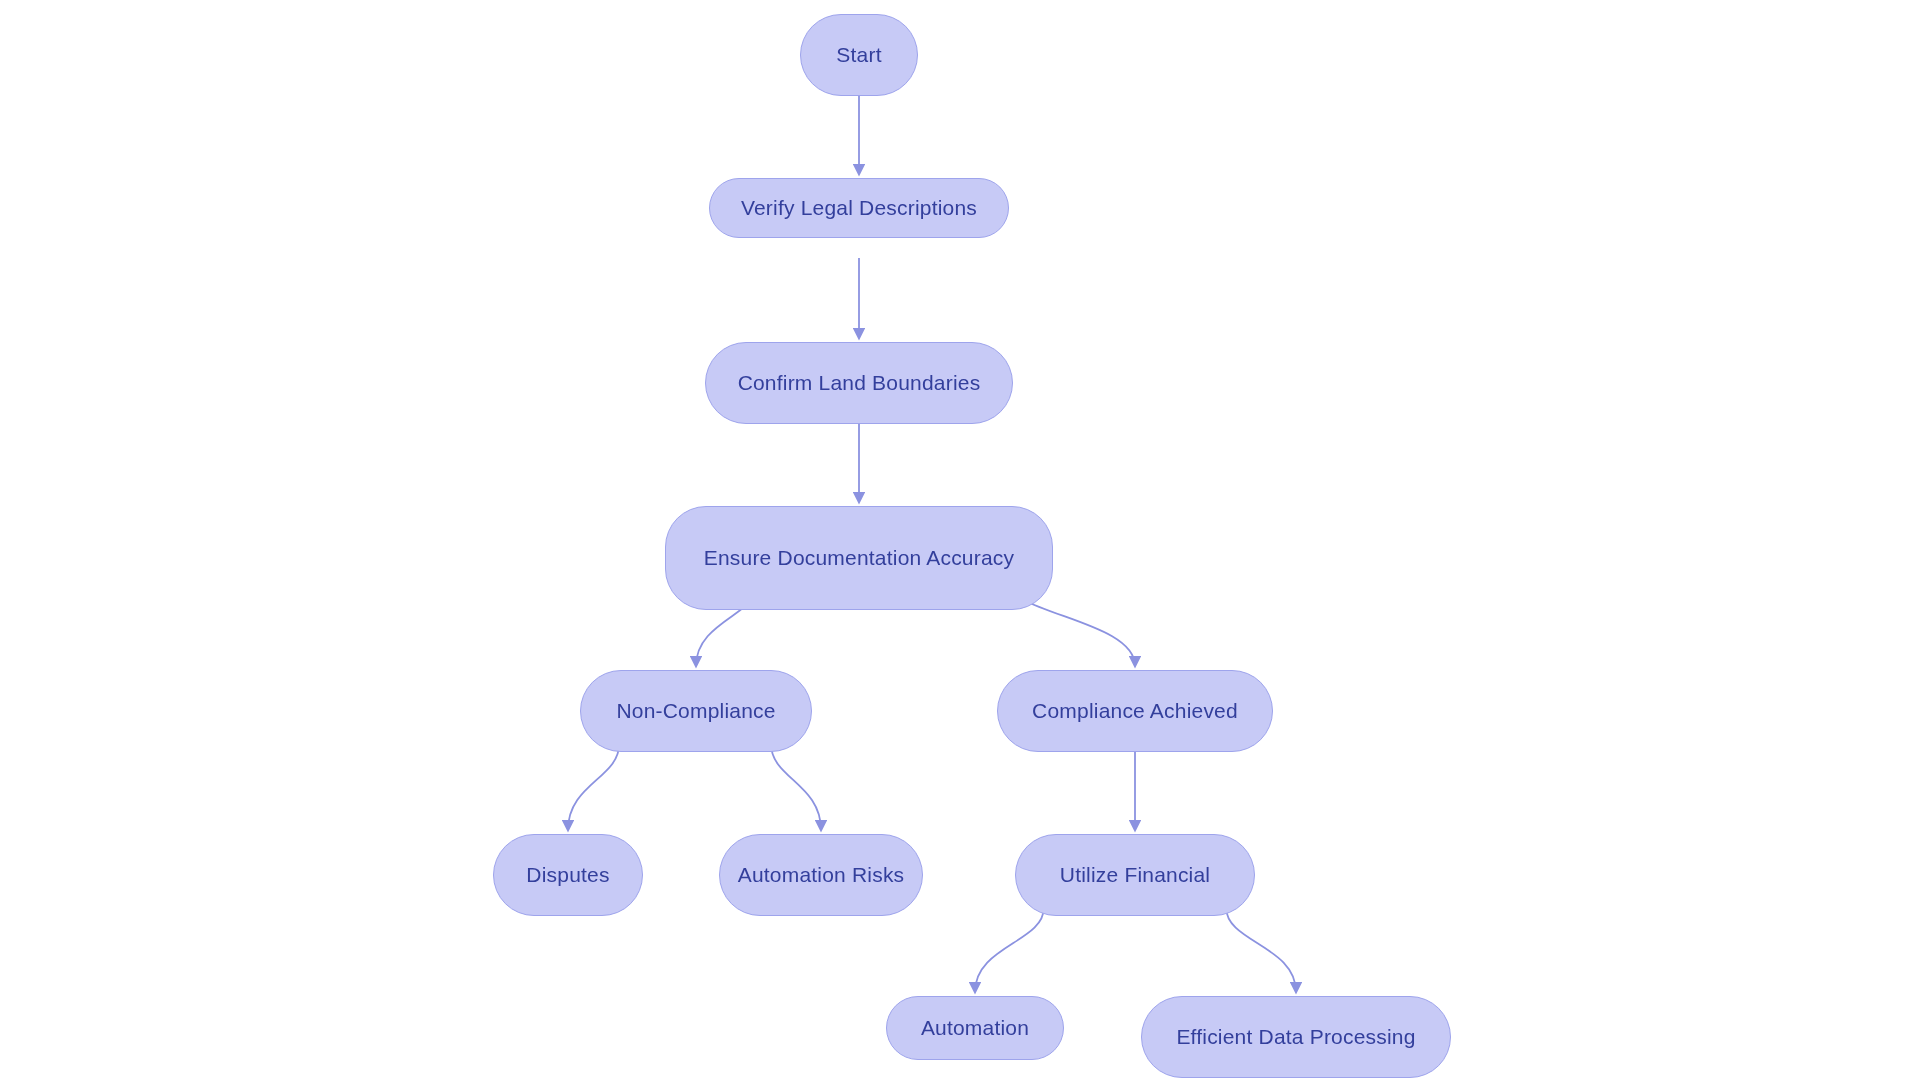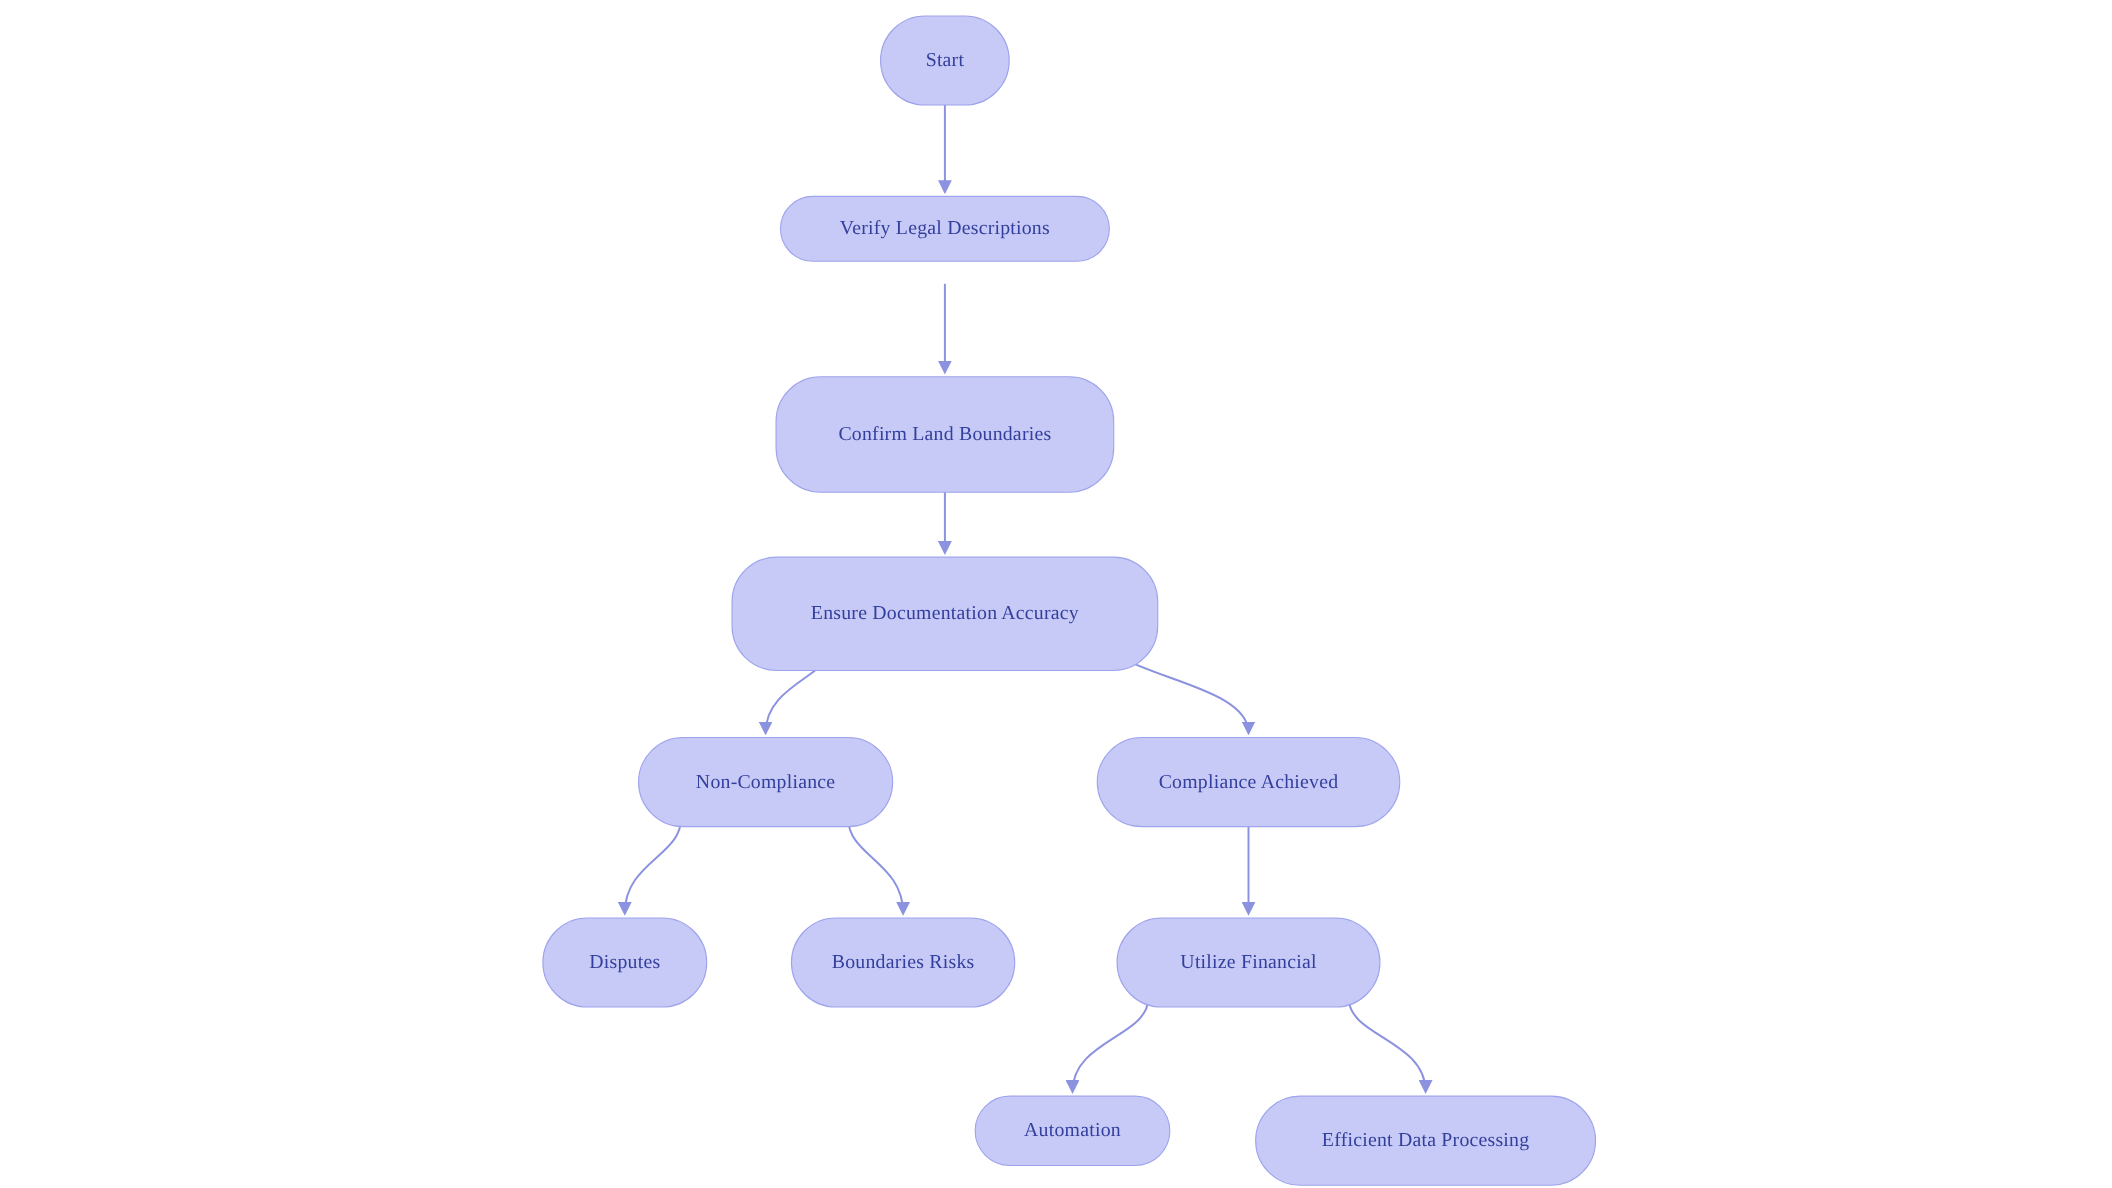--- a/index.html
+++ b/index.html
@@ -37,26 +37,25 @@
   .node {
     position: absolute;
     box-sizing: border-box;
     background: var(--node-fill);
     border: 1.5px solid var(--node-border);
     border-radius: 41px;
     display: flex;
     align-items: center;
     justify-content: center;
     color: var(--node-text);
-    font-size: 18px;
+    font-size: 21px;
     line-height: 1.2;
     text-align: center;
     letter-spacing: 0.2px;
     white-space: nowrap;
-    font-family: Liberation Serif, serif;
   }
 </style>
 </head>
 <body style="background: rgb(255, 255, 255);">
 
 <div class="canvas">
   <svg class="edge-layer" width="1920" height="1080" viewBox="0 0 1920 1080" xmlns="http://www.w3.org/2000/svg">
     <defs>
       <marker id="arrow" viewBox="0 0 10 10" refX="8" refY="5" markerWidth="7" markerHeight="7" orient="auto">
         <path id="arrowhead-path" d="M 0 0 L 10 5 L 0 10 z" fill="#8b92e0"></path>
@@ -75,37 +74,37 @@
         <path d="M 1226.2 908 C 1226.2 942, 1296 946, 1296 992" class="edge" marker-end="url(#arrow)"></path>
       </g>
   </svg>
   <div>
       <div class="node" style="left: 800px; top: 14px; width: 118px; height: 82px;">
         <span>Start</span>
       </div>
       <div class="node" style="left: 709px; top: 178px; width: 300px; height: 60px;">
         <span>Verify Legal Descriptions</span>
       </div>
-      <div class="node" style="left: 705px; top: 342px; width: 308px; height: 106px;">
+      <div class="node" style="left: 705px; top: 342px; width: 308px; height: 82px;">
         <span>Confirm Land Boundaries</span>
       </div>
       <div class="node" style="left: 665px; top: 506px; width: 388px; height: 104px;">
         <span>Ensure Documentation Accuracy</span>
       </div>
       <div class="node" style="left: 580px; top: 670px; width: 232px; height: 82px;">
         <span>Non-Compliance</span>
       </div>
       <div class="node" style="left: 997px; top: 670px; width: 276px; height: 82px; align-items: center;">
         <span>Compliance Achieved</span>
       </div>
       <div class="node" style="left: 493px; top: 834px; width: 150px; height: 82px; text-align: right;">
         <span>Disputes</span>
       </div>
       <div class="node" style="left: 719px; top: 834px; width: 204px; height: 82px;">
-        <span>Boundaries Risks</span>
+        <span>Automation Risks</span>
       </div>
       <div class="node" style="left: 1015px; top: 834px; width: 240px; height: 82px;">
         <span>Utilize Financial</span>
       </div>
       <div class="node" style="left: 886px; top: 996px; width: 178px; height: 64px;">
         <span>Automation</span>
       </div>
       <div class="node" style="left: 1141px; top: 996px; width: 310px; height: 82px;">
         <span>Efficient Data Processing</span>
       </div>

